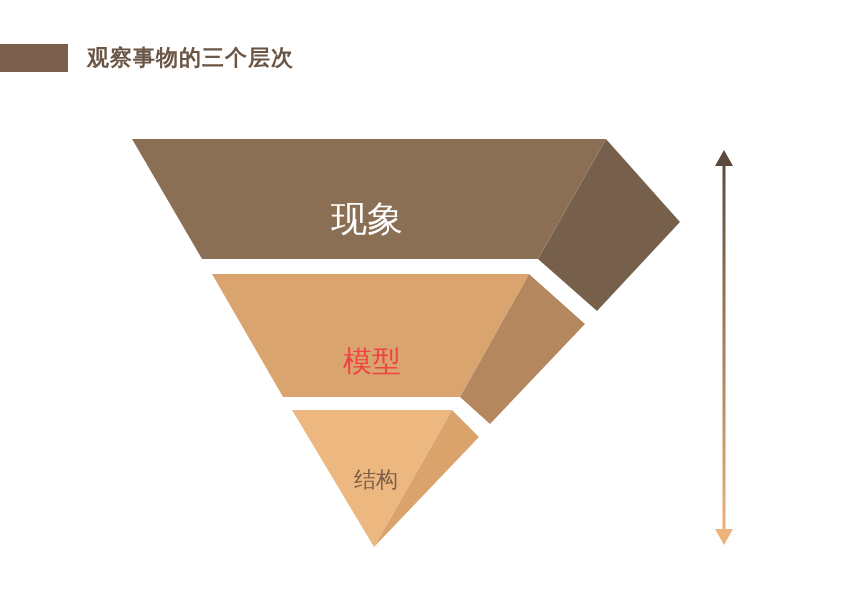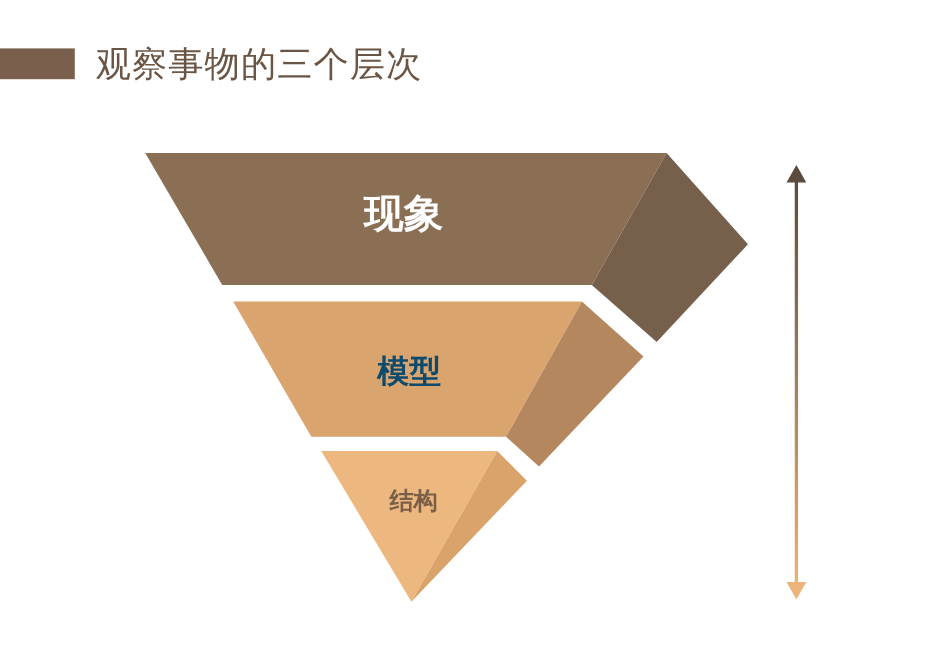--- a/index.html
+++ b/index.html
@@ -1,22 +1,22 @@
 <!DOCTYPE html>
 <html><head>
 <meta charset="utf-8">
 <style>
   html, body { margin: 0; padding: 0; background: #ffffff; }
   body { width: 842px; height: 596px; position: relative; overflow: hidden;
          font-family: "DejaVu Sans", "Liberation Sans", sans-serif; }
   .title-bar { position: absolute; left: 0; top: 44px; width: 68px; height: 28px; }
-  .title-text { position: absolute; left: 87px; top: 38px; font-size: 32px; line-height: 40px;
-                letter-spacing: 1px; white-space: nowrap; }
+  .title-text { position: absolute; left: 87px; top: 38px; font-size: 22px; line-height: 40px;
+                letter-spacing: 1px; white-space: nowrap; font-weight: bold; }
   svg.diagram { position: absolute; left: 0; top: 0; }
-  .lbl { position: absolute; transform: translate(-50%, -50%); white-space: nowrap; font-weight: bold; }
+  .lbl { position: absolute; transform: translate(-50%, -50%); white-space: nowrap; font-weight: normal; margin-top: 24px; }
 </style>
 </head>
 <body>
 
 <div class="title-bar" style="background: rgb(122, 96, 76);"></div>
 <div class="title-text" style="color: rgb(107, 86, 69);">观察事物的三个层次</div>
 
 <svg class="diagram" width="842" height="596" viewBox="0 0 842 596">
   <defs>
     <linearGradient id="arrowGrad" x1="0" y1="0" x2="0" y2="1">
@@ -37,14 +37,14 @@
     <polygon id="l2s" points="452,410 479,437 374,547" fill="#daa36c"></polygon>
   </g>
   <g>
     <rect id="arrowShaft" x="722.5" y="160" width="3" height="375" fill="url(#arrowGrad)"></rect>
     <polygon id="arrowTop" points="724,150 715,166 733,166" fill="#5b4a3d"></polygon>
     <polygon id="arrowBot" points="724,545 715,529 733,529" fill="#ecb47a"></polygon>
   </g>
 </svg>
 
 <div class="lbl" id="lbl0" style="left: 367px; top: 195px; font-size: 36px; color: rgb(255, 255, 255);">现象</div>
-<div class="lbl" id="lbl1" style="left: 372px; top: 338px; font-size: 29px; color: #0c4a6e;">模型</div>
+<div class="lbl" id="lbl1" style="left: 372px; top: 338px; font-size: 29px; color: #ef4444;">模型</div>
 <div class="lbl" id="lbl2" style="left: 376px; top: 456px; font-size: 22px; color: rgb(122, 94, 71);">结构</div>
 
 </body></html>

